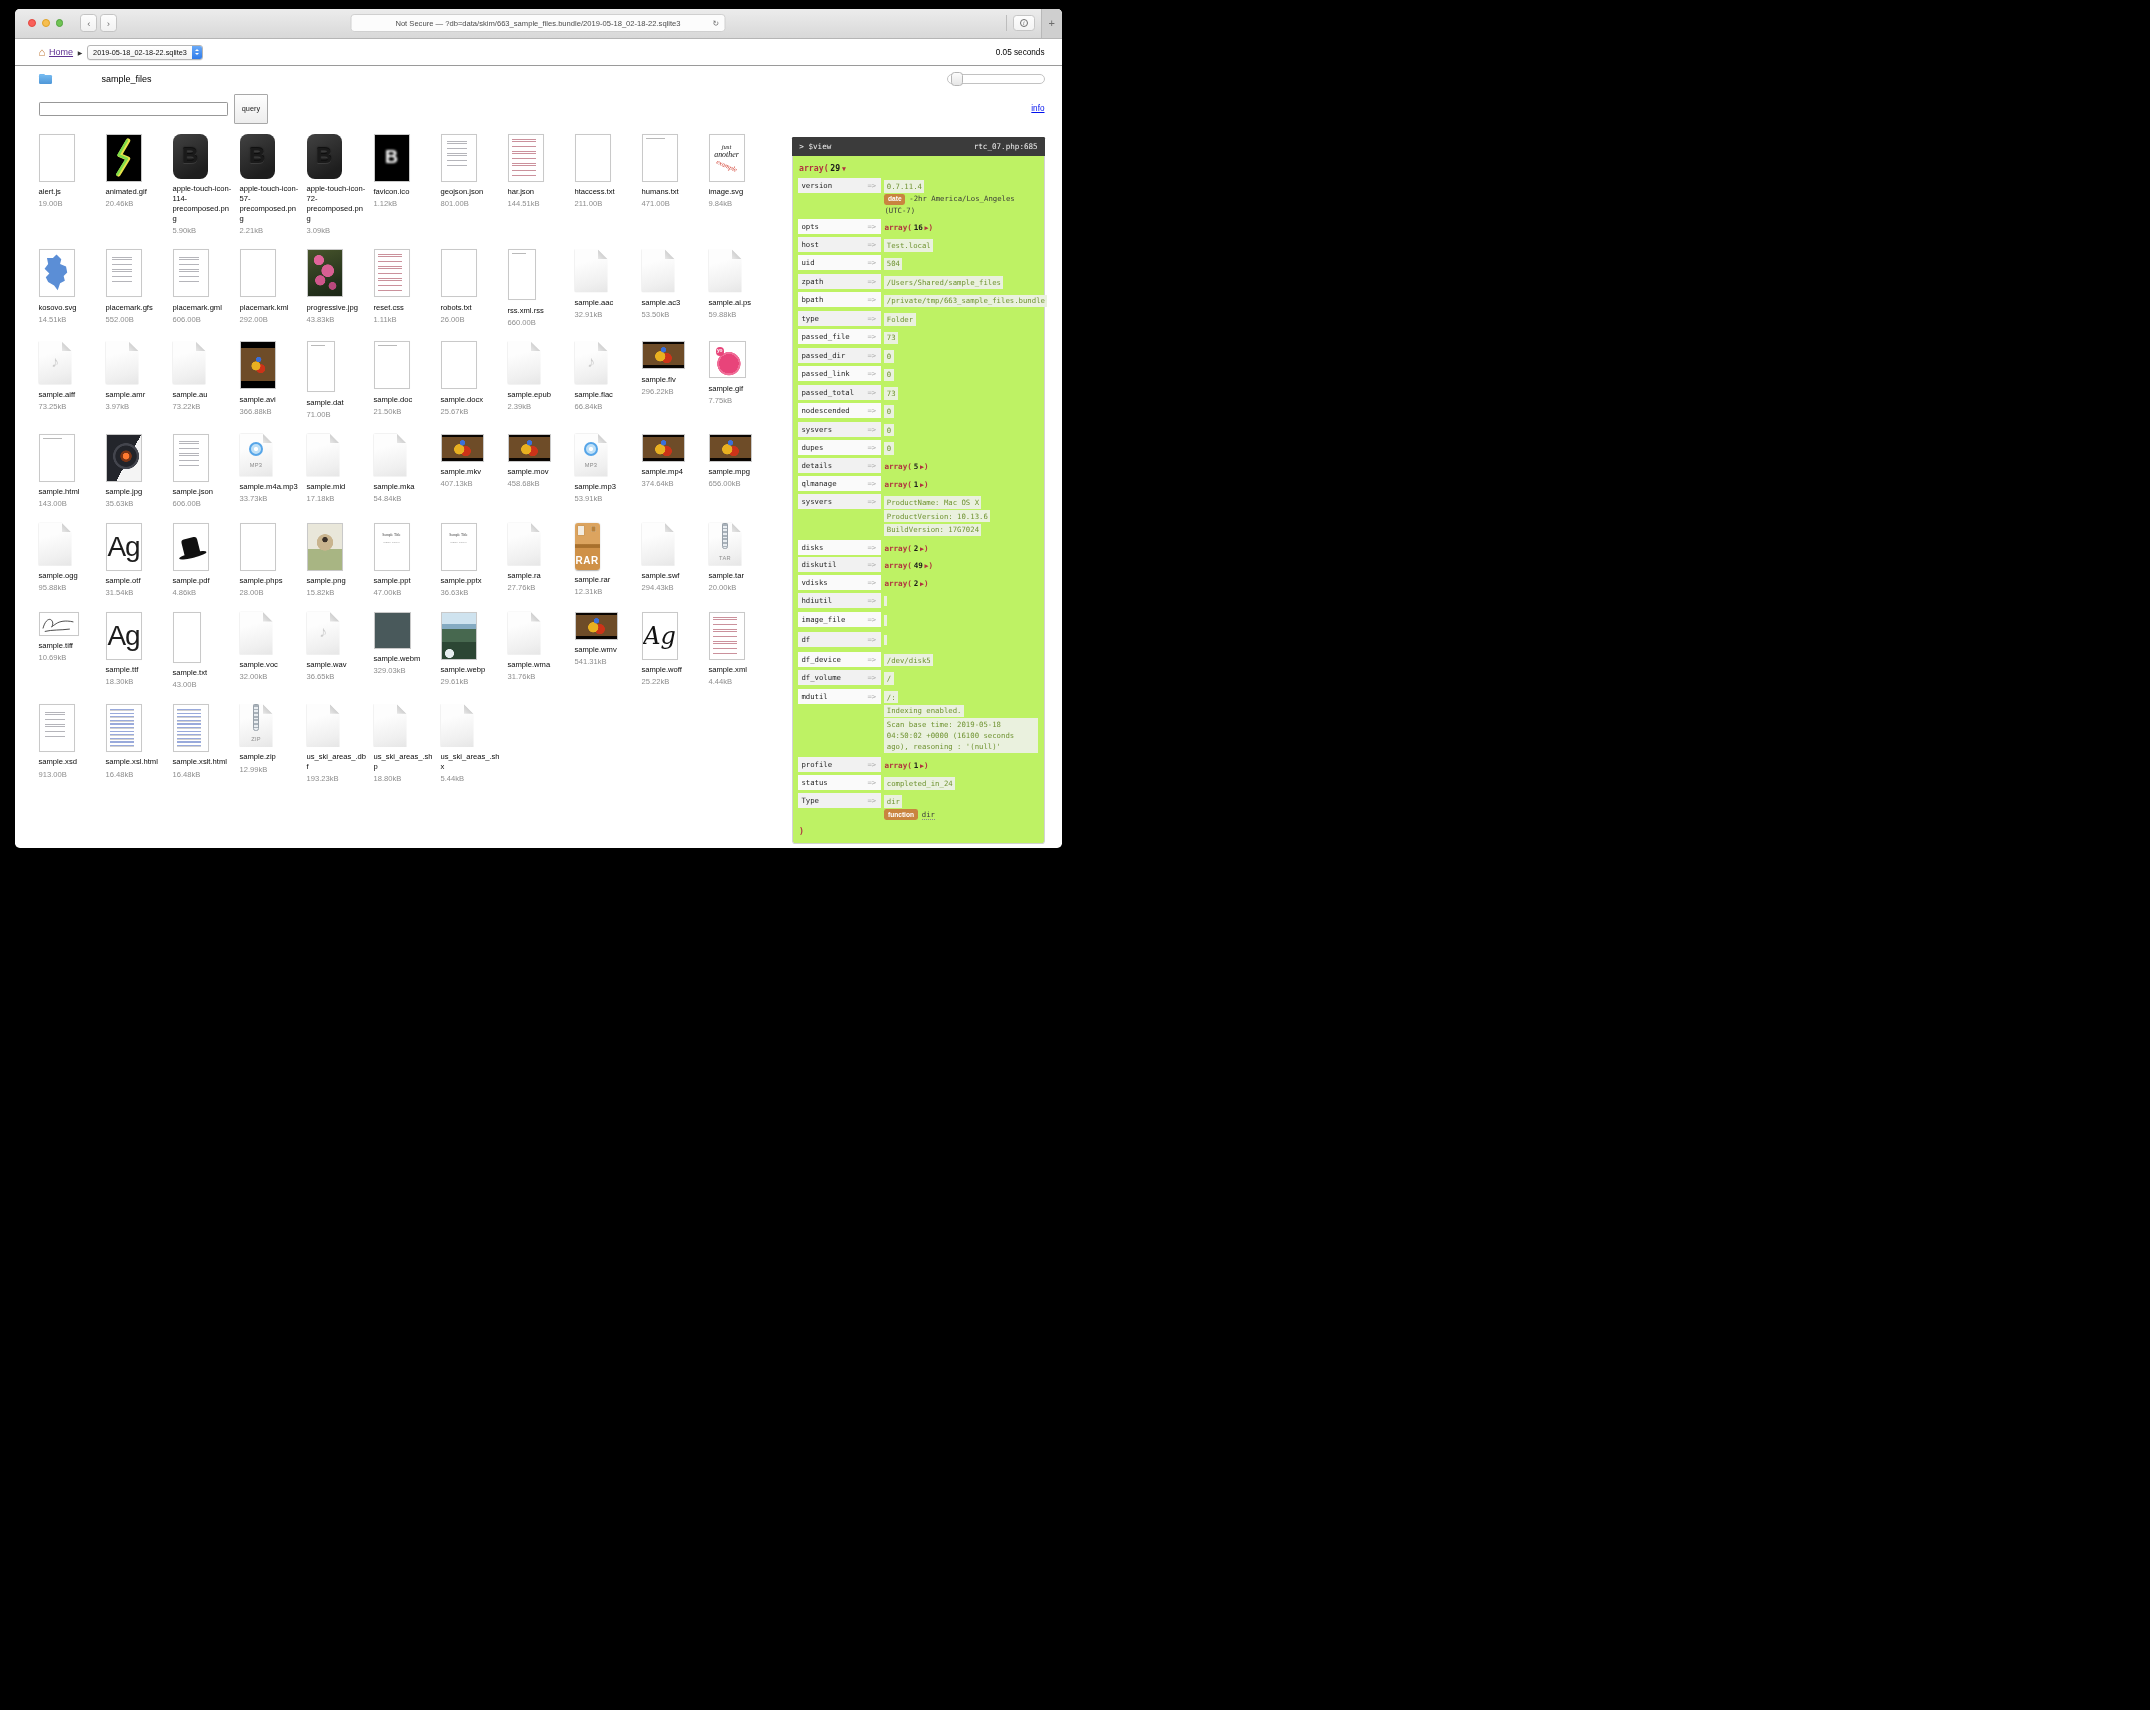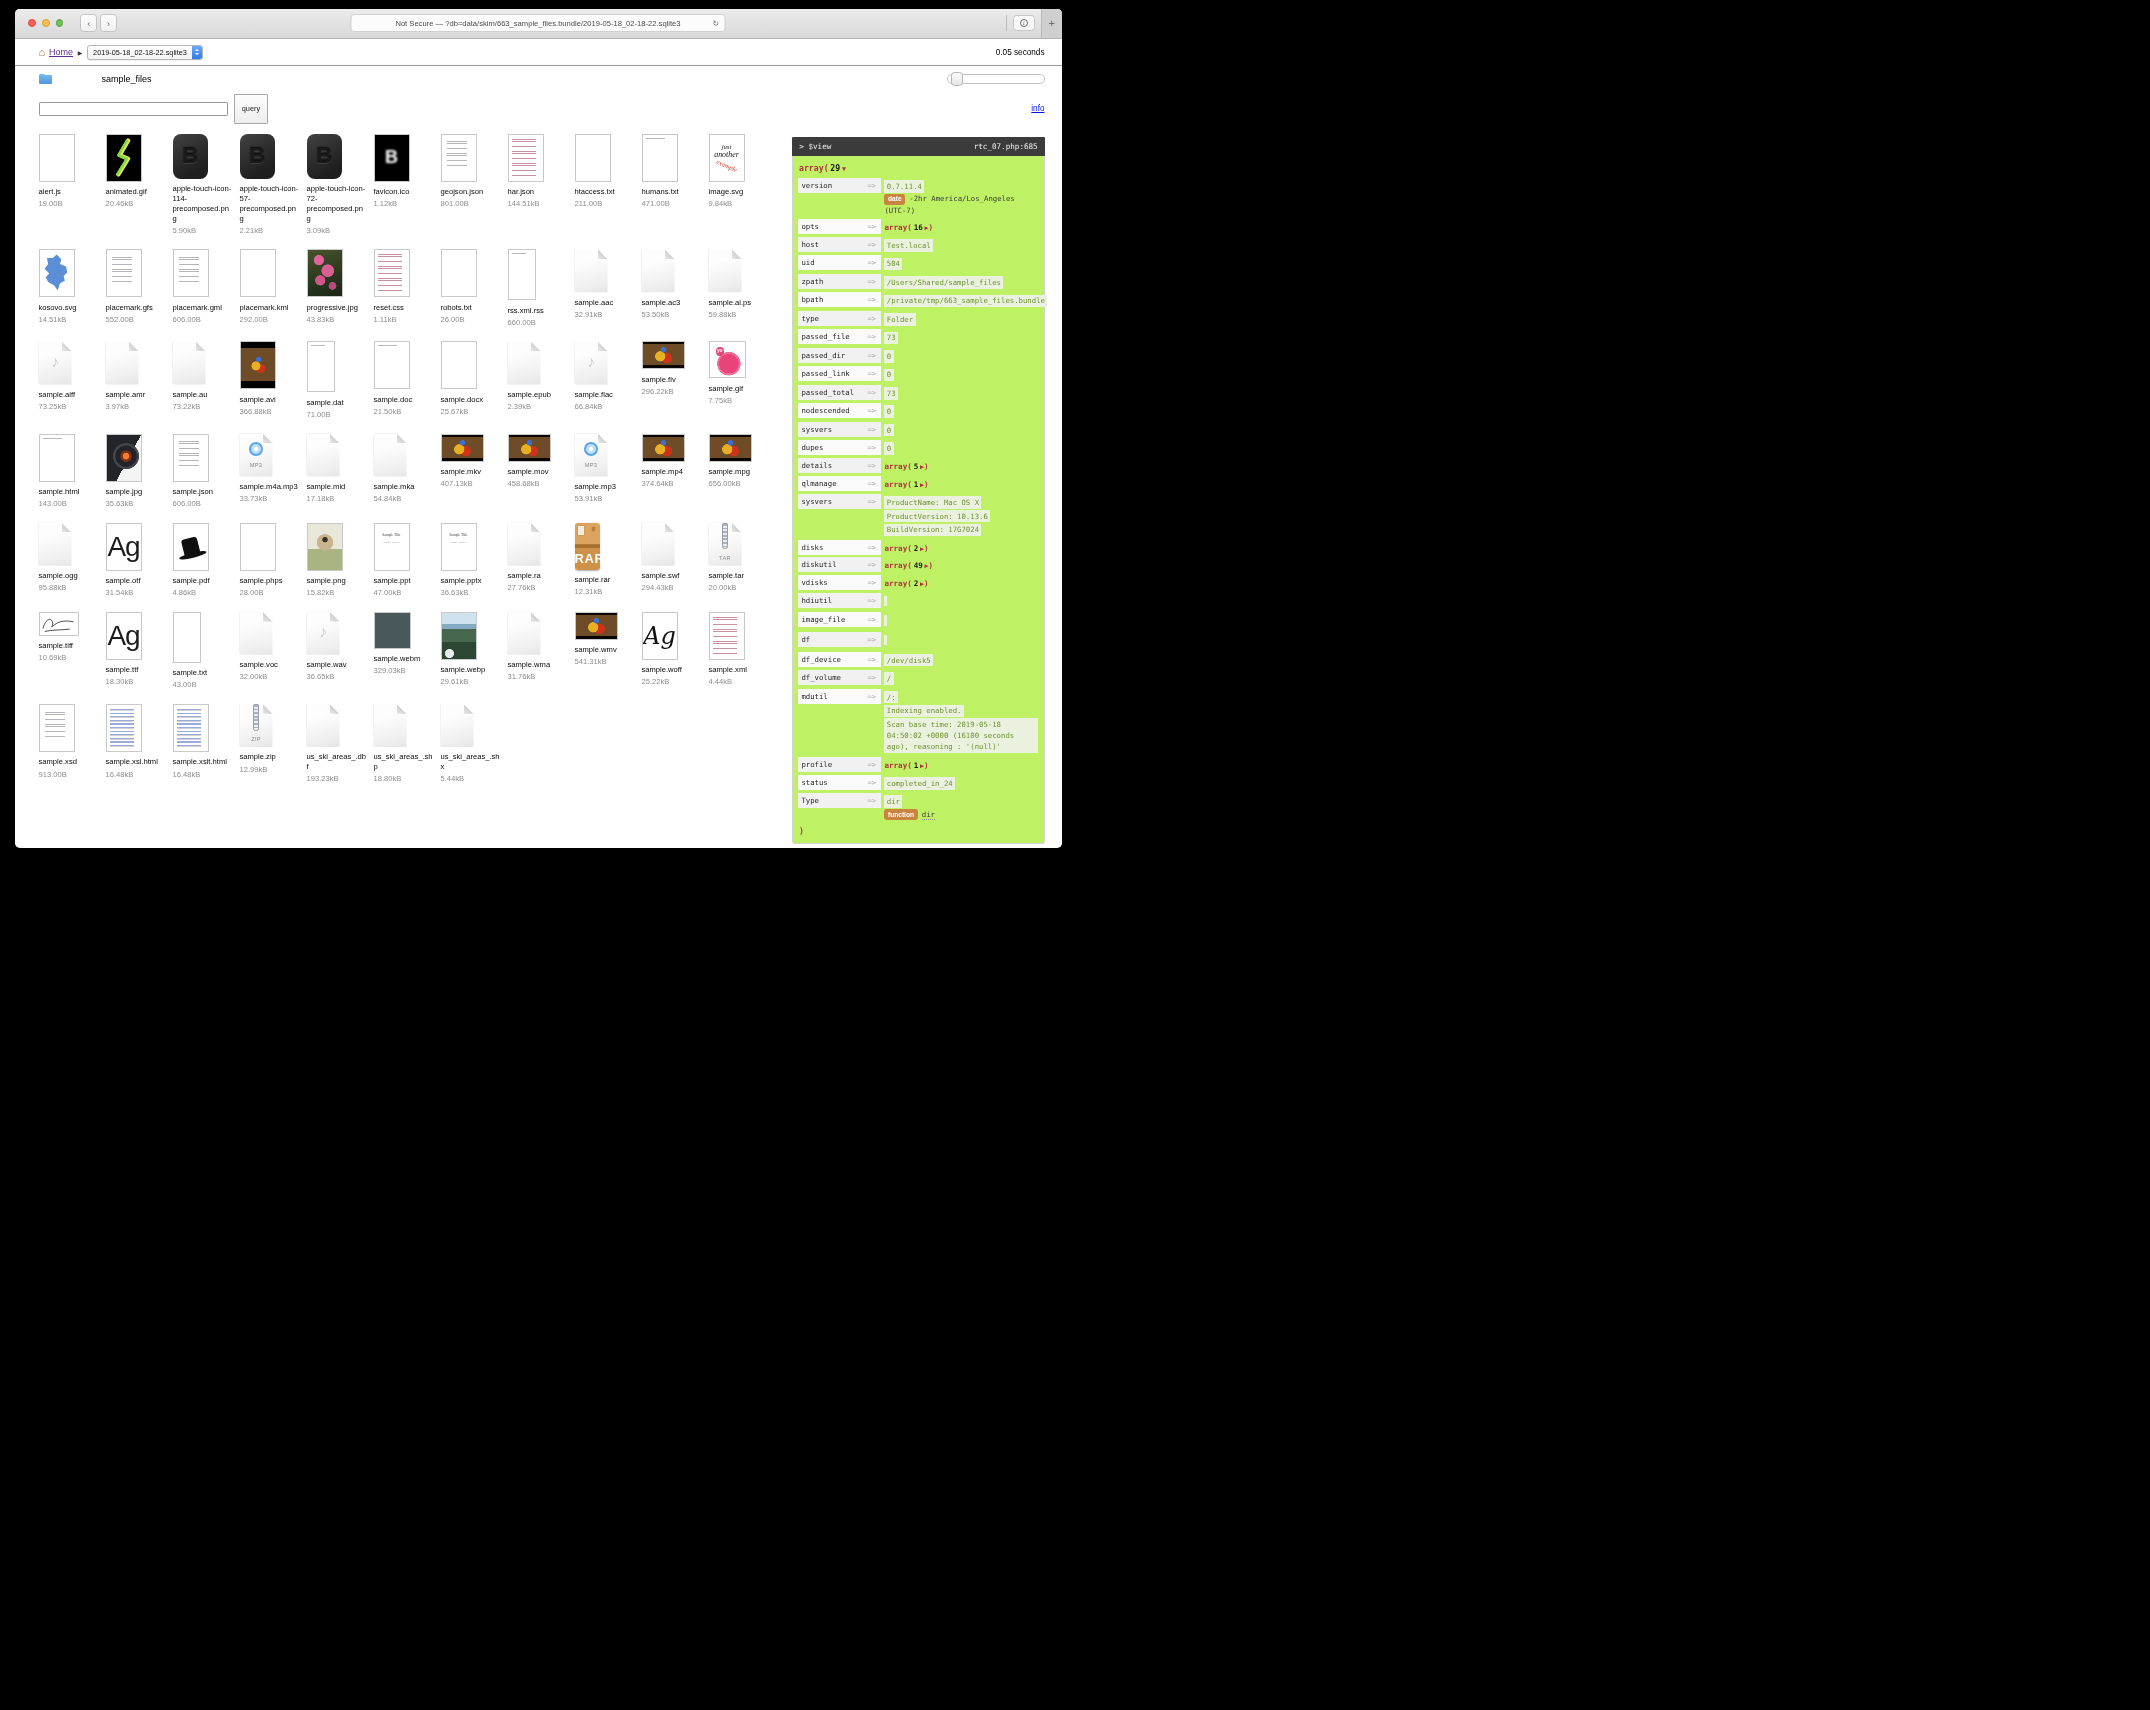--- a/index.html
+++ b/index.html
@@ -161,21 +161,21 @@
             border:0.6px solid #97a0a9; border-radius:1.2px 1.2px 2.4px 2.4px; }
   .zlab { font-size:5.7px; color:#8f8f8f; margin-top:5.4px; letter-spacing:0.3px; }
   .rar { position:relative; width:25.4px; height:47px; border-radius:3px;
          background:linear-gradient(180deg,#dca45f 0 44%,#a8702c 46% 52%,#cf9148 54%);
          box-shadow:0 0.6px 1.2px rgba(0,0,0,.3); }
   .rar::before { content:""; position:absolute; top:3.6px; left:3.6px; width:6px; height:9px; background:#f3ede2;
                  box-shadow:0 0 0 0.6px rgba(0,0,0,.08); }
   .rar::after { content:""; position:absolute; top:3.6px; right:3.6px; width:5.4px; height:5.4px; border-radius:1.2px;
                 background:#b9813a; box-shadow:inset 0 0 0 0.6px rgba(255,255,255,.4); }
   .rlab { position:absolute; bottom:4.2px; width:100%; text-align:center; color:#fff; font-weight:bold;
-          font-size:13px; letter-spacing:0.6px; }
+          font-size:10px; letter-spacing:0.6px; }
 
   
   .inspector { width:253px; margin-left:14.5px; margin-top:3.6px; font-family:"DejaVu Sans Mono", monospace; }
   .ins-head { background:#3b3b3b; color:#efefef; font-size:7.6px; display:flex; justify-content:space-between;
               padding:4.8px 7.3px; border-radius:1.2px 1.2px 0 0; }
   .ins-body { background:#bef264; border:0.6px solid #d2d2d2; border-top:none; border-radius:0 0 3.6px 3.6px;
               padding:6px 6px 7.3px 4.8px; }
   .ins-root { color:#b0333f; font-size:8.2px; font-weight:bold; margin:1.2px 0 4.8px 1.2px; }
   .ins-root b { color:#1a1a1a; padding:0 1.8px; }
   .caret-dn { color:#b0333f; font-size:6.6px; }

